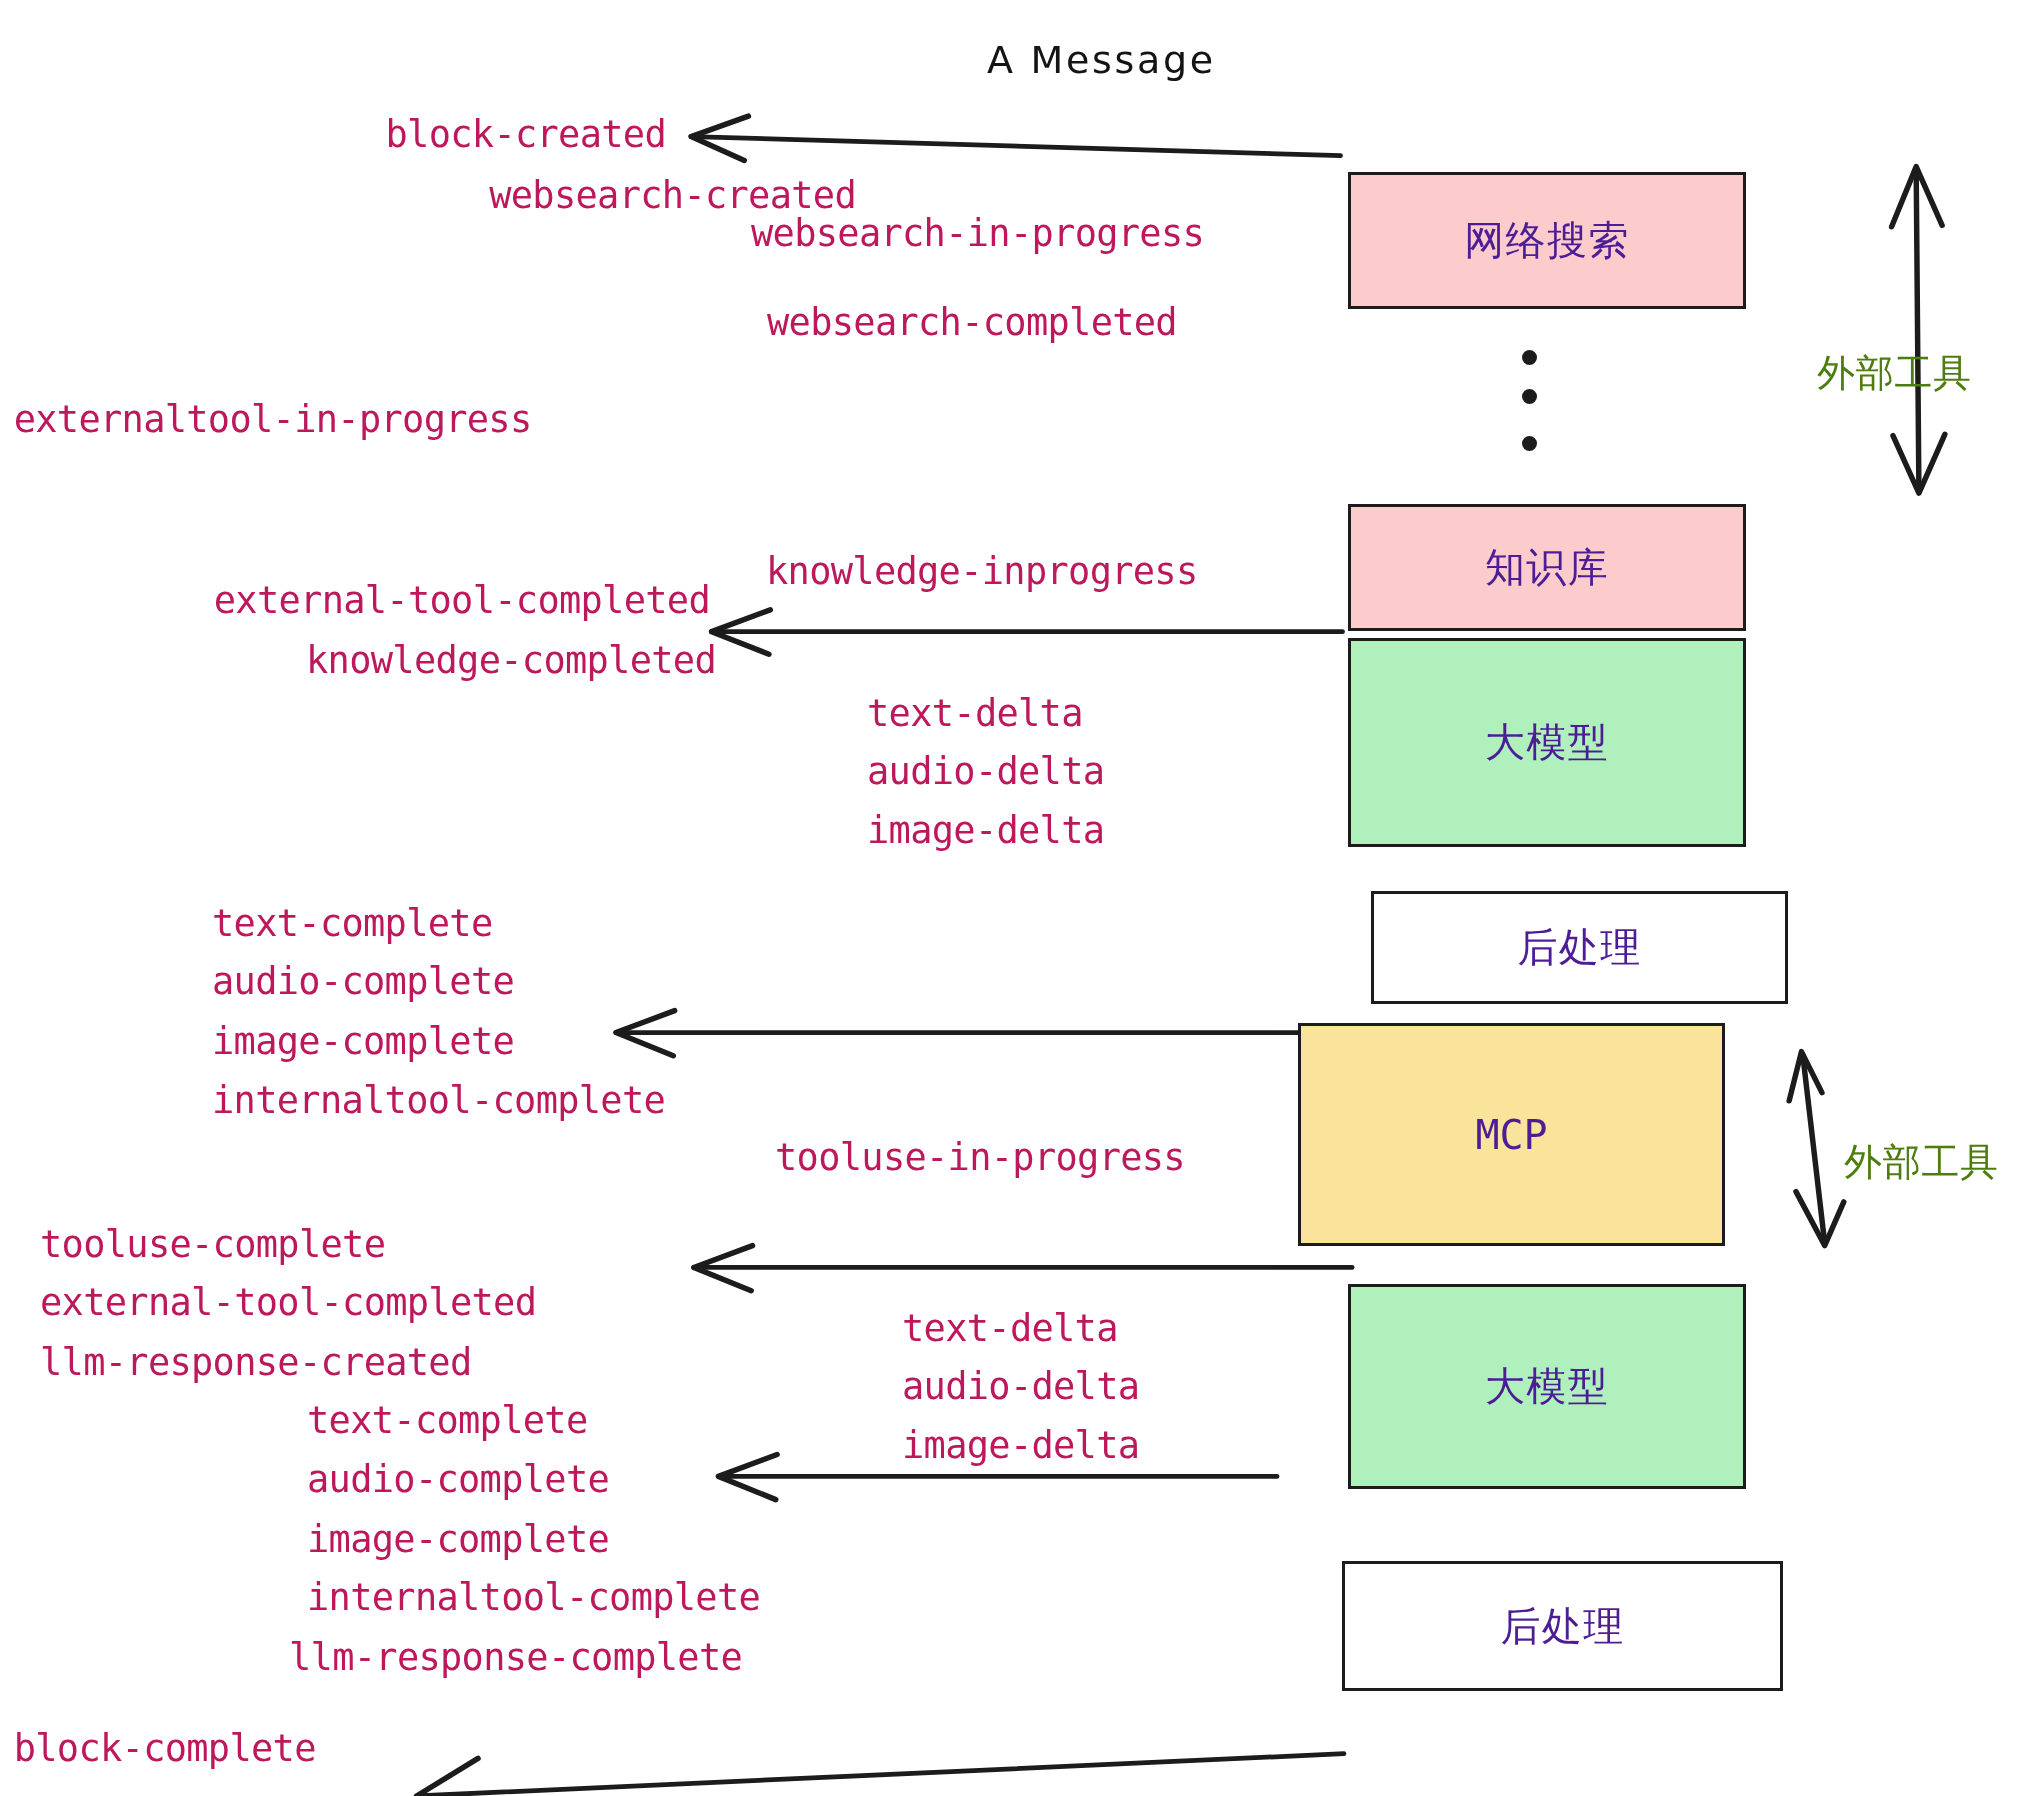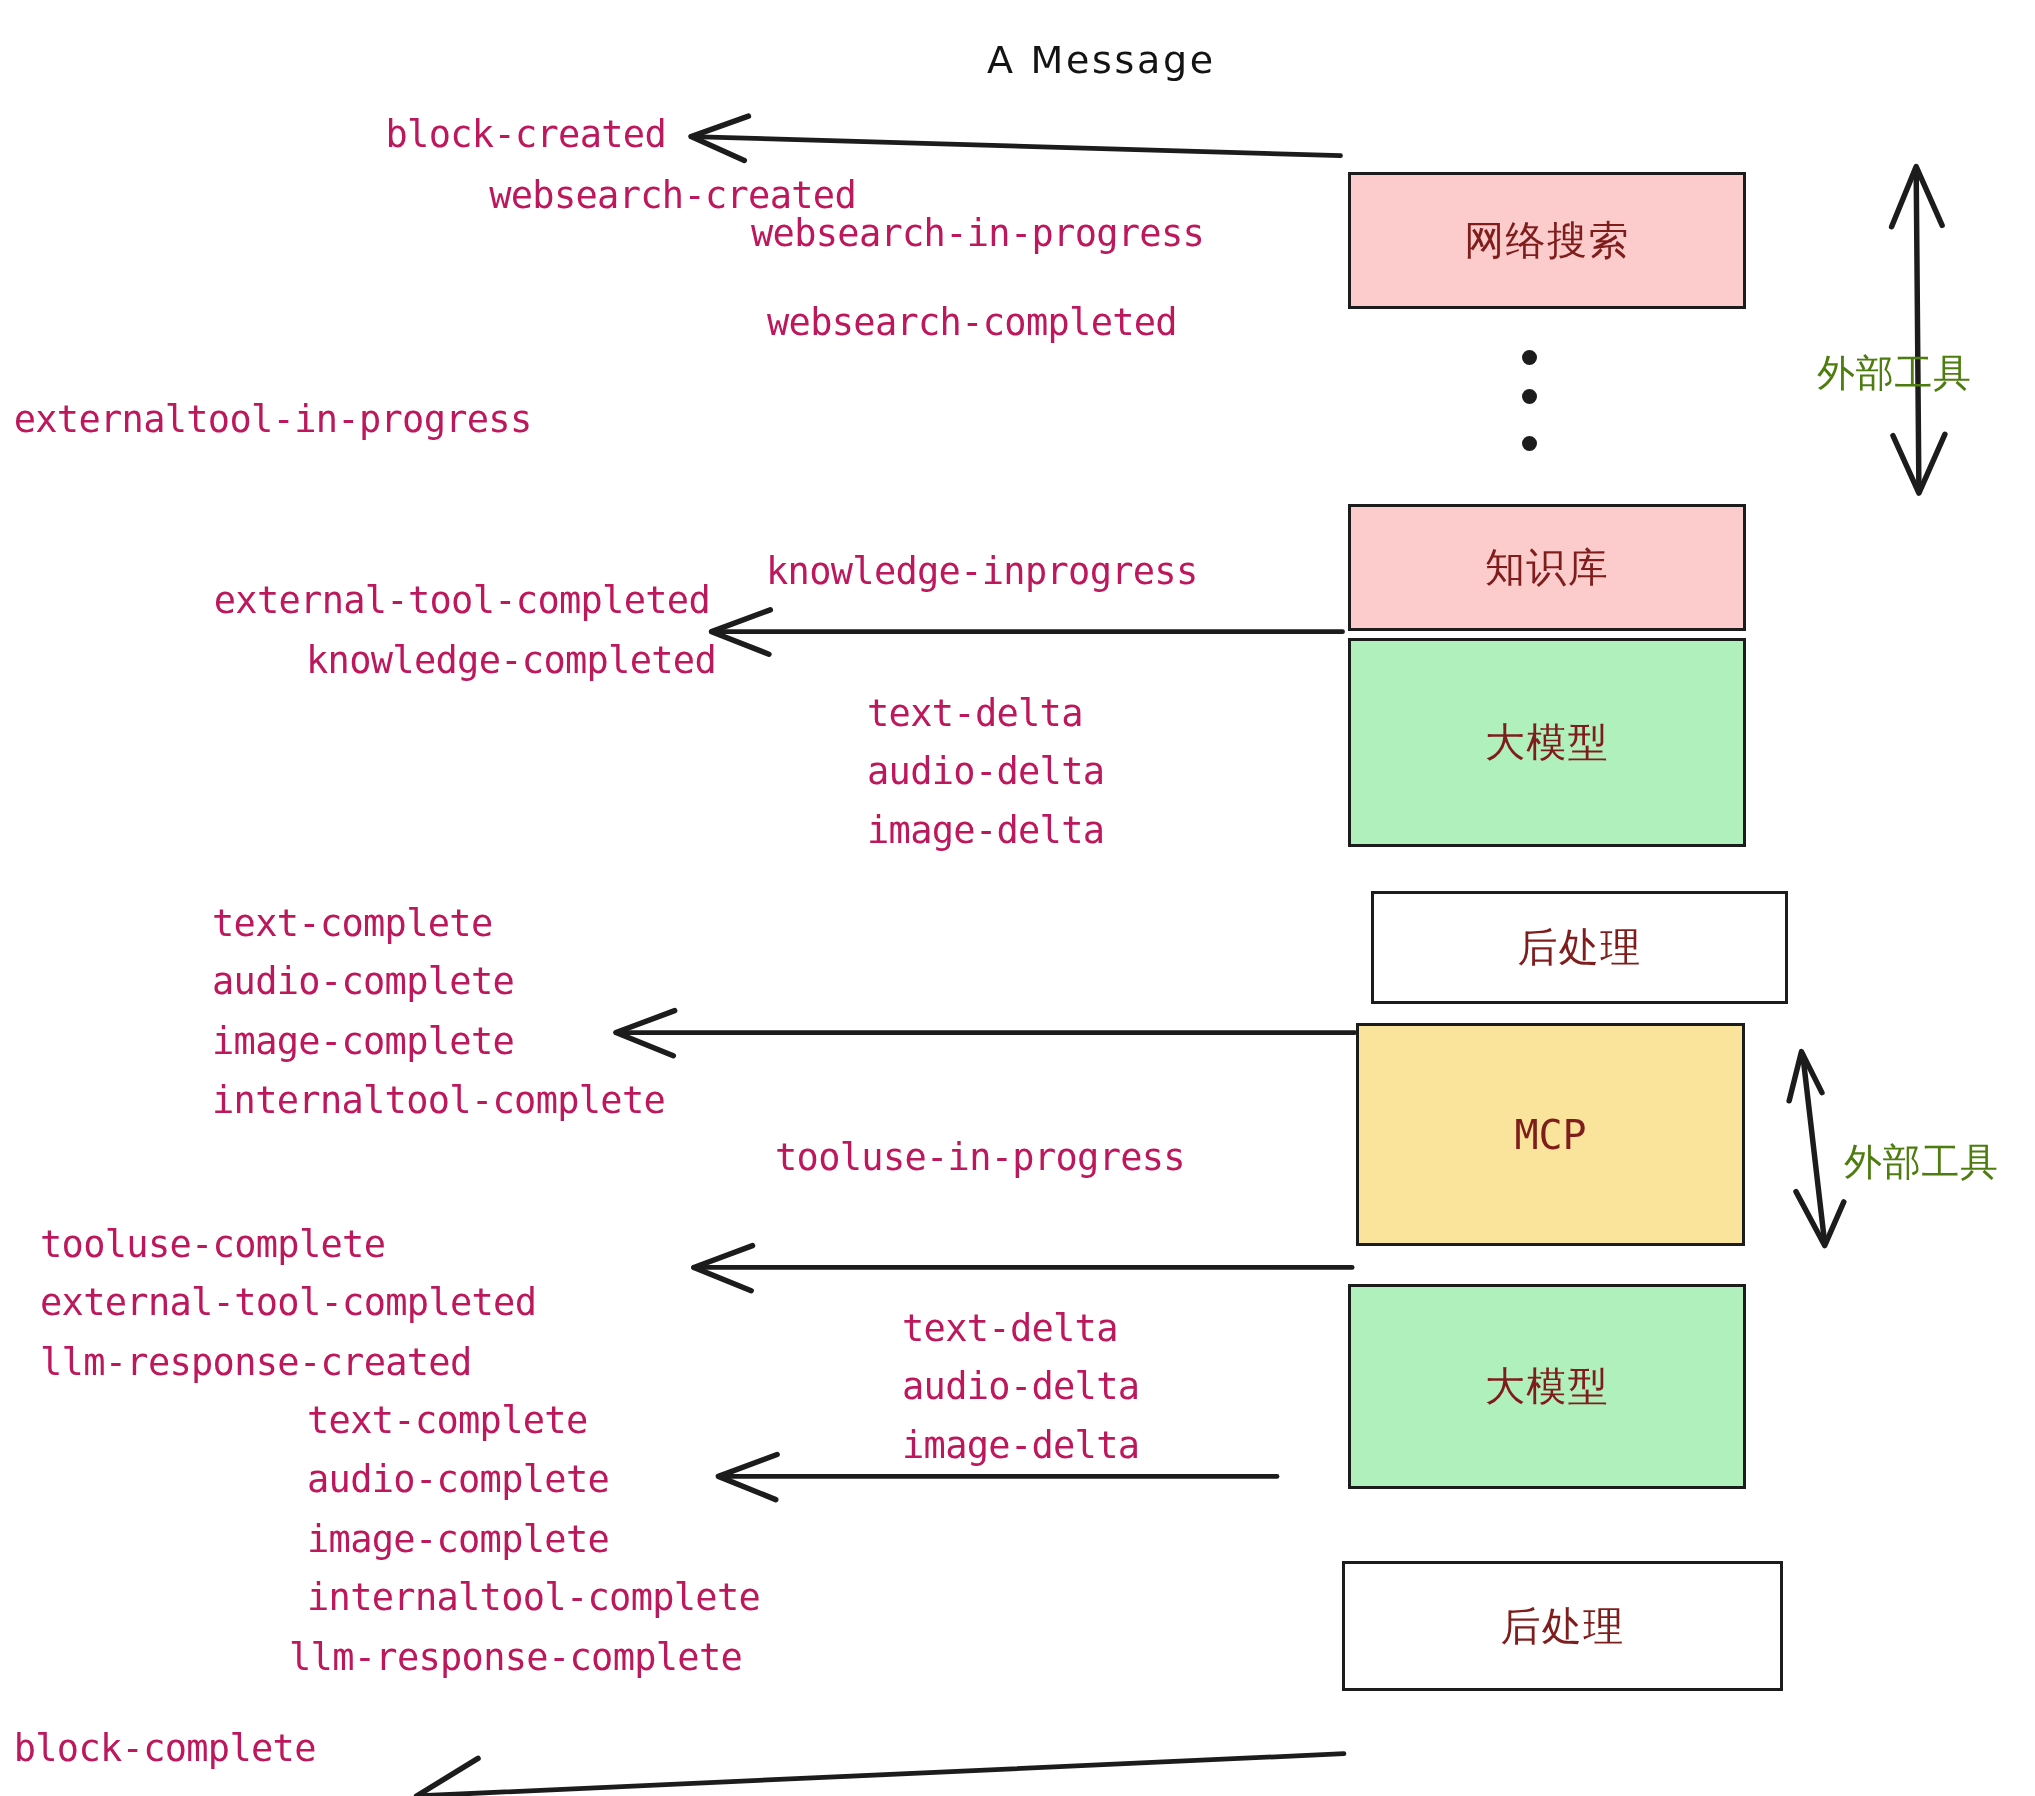--- a/index.html
+++ b/index.html
@@ -40,21 +40,21 @@
   }
   .node {
     position: absolute;
     box-sizing: border-box;
     border: 3.4px solid #1c1c1c;
     display: flex;
     align-items: center;
     justify-content: center;
     font-family: "DejaVu Sans", sans-serif;
     font-size: 40px;
-    color: #7f1d1d;
+    color: #4c1d95;
     letter-spacing: 1.4px;
   }
   .node.mono {
     font-family: "DejaVu Sans Mono", monospace;
     letter-spacing: 0px;
   }
   .sidelabel {
     position: absolute;
     font-family: "DejaVu Sans", sans-serif;
     font-size: 38px;
@@ -123,21 +123,21 @@
     </g>
   </svg>
 
   <div class="title" style="left:987px; top:8.2px;margin-top:30px;">A Message</div>
 
   <div id="nodes">
       <div class="node" style="left: 1348px; top: 172px; width: 398px; height: 137px; background: rgb(252, 204, 204);">网络搜索</div>
       <div class="node" style="left: 1348px; top: 504px; width: 398px; height: 127px; background: rgb(252, 204, 204);">知识库</div>
       <div class="node" style="left: 1348px; top: 638px; width: 398px; height: 209px; background: rgb(176, 240, 189);">大模型</div>
       <div class="node" style="left: 1371px; top: 891px; width: 417px; height: 113px; background: rgb(255, 255, 255);">后处理</div>
-      <div class="node mono" style="left: 1356px; top: 1023px; width: 389px; height: 223px; background: rgb(250, 227, 154);">MCP</div>
+      <div class="node mono" style="left: 1298px; top: 1023px; width: 427px; height: 223px; background: rgb(250, 227, 154);">MCP</div>
       <div class="node" style="left: 1348px; top: 1284px; width: 398px; height: 205px; background: rgb(176, 240, 189);">大模型</div>
       <div class="node" style="left: 1342px; top: 1561px; width: 441px; height: 130px; background: rgb(255, 255, 255);">后处理</div>
     </div>
   <div id="events">
       <div class="evt right" style="left: 666px; top: 113px;">block-created</div>
       <div class="evt right" style="left: 808px; top: 174px; margin-left: 48px;">websearch-created</div>
       <div class="evt" style="left: 751px; top: 212px;">websearch-in-progress</div>
       <div class="evt" style="left: 739px; top: 301px; margin-left: 28px;">websearch-completed</div>
       <div class="evt" style="left: 13.7px; top: 398px;">externaltool-in-progress</div>
       <div class="evt" style="left: 766px; top: 550px;">knowledge-inprogress</div>

